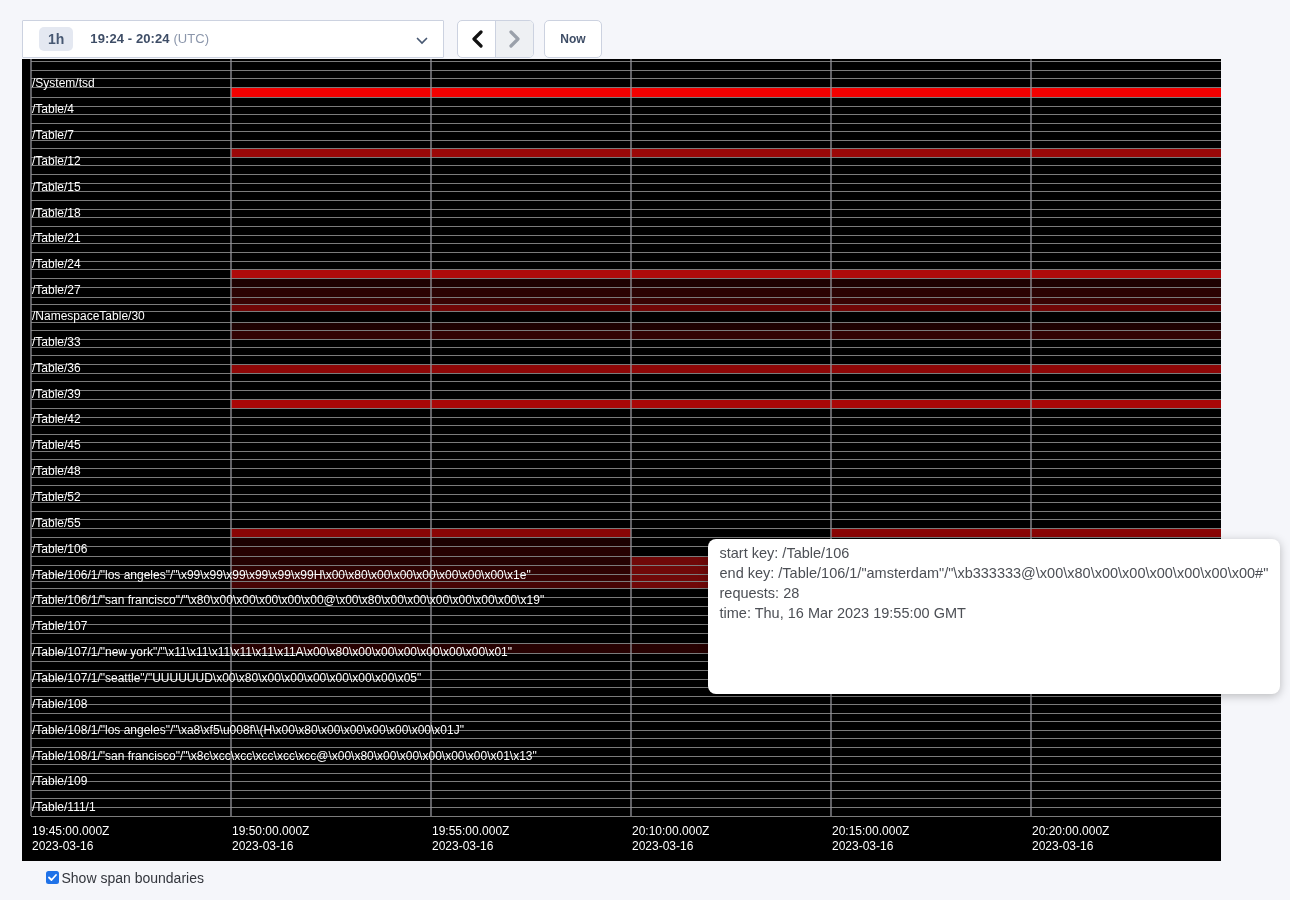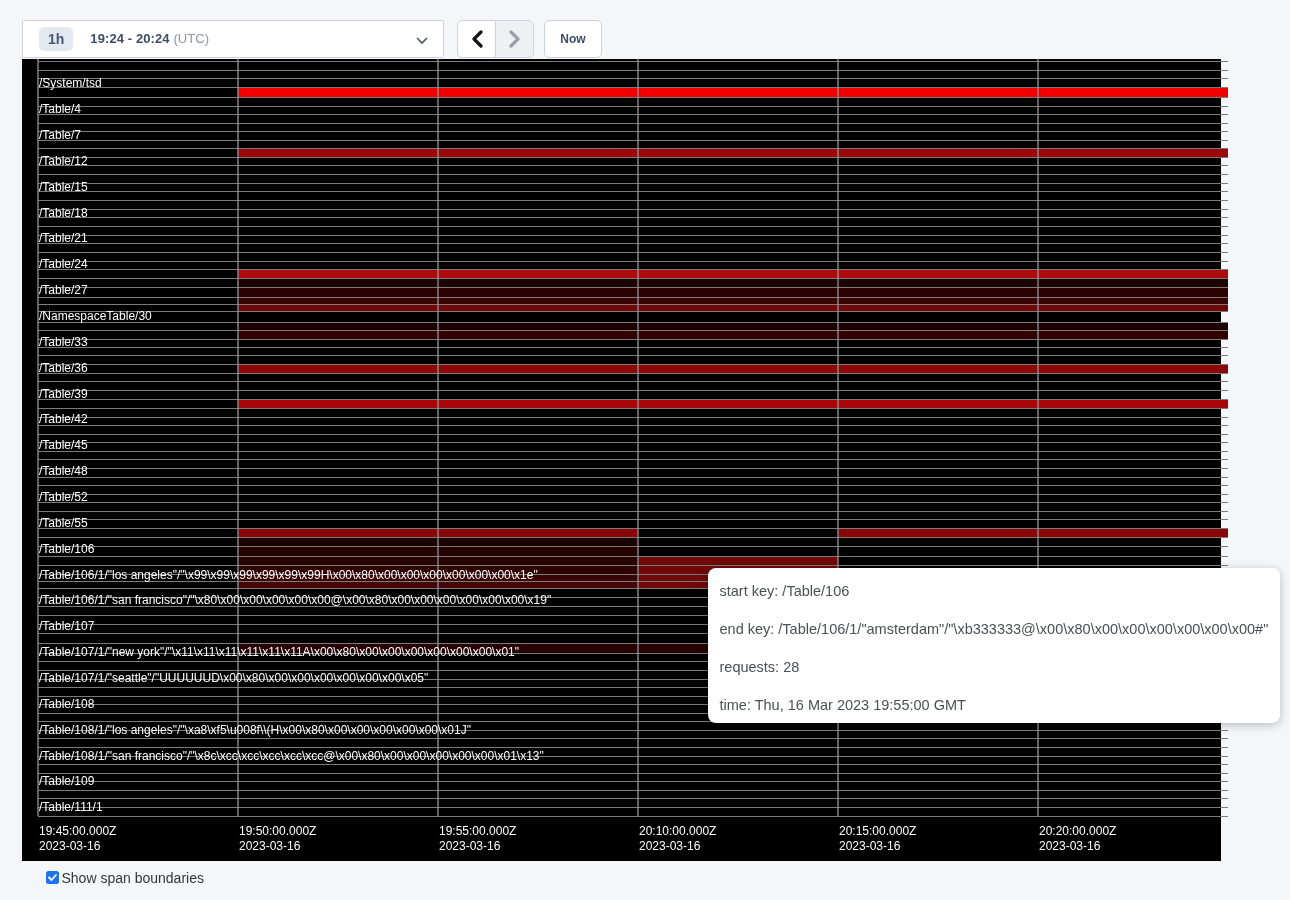--- a/index.html
+++ b/index.html
@@ -15,25 +15,25 @@
   .btngroup { position:absolute; left:457px; top:19.5px; width:77px; height:38px;
     border:1px solid #ccd2e0; border-radius:5px; background:#fff; display:flex; }
   .btnL { width:38px; height:100%; display:flex; align-items:center; justify-content:center;
     border-right:1px solid #ccd2e0; }
   .btnR { flex:1; background:#eef0f3; display:flex; align-items:center; justify-content:center;
     border-radius:0 4px 4px 0; }
   .nowbtn { position:absolute; left:544px; top:19.5px; width:58px; height:38px; background:#fff;
     border:1px solid #ccd2e0; border-radius:5px; display:flex; align-items:center; justify-content:center;
     font-size:12px; font-weight:bold; color:#3e4d66; }
   .canvas { position:absolute; left:22px; top:59px; width:1199px;
-    height:802px; background:#000;padding-left:7px; }
+    height:802px; background:#000; }
   .canvas text { font-family:"Liberation Sans", sans-serif; font-size:12px; fill:#fff; }
-  .tooltip { position:absolute; left:708px; top:568px; width:572px; height:155px; background:#fff;
+  .tooltip { position:absolute; left:708px; top:539px; width:572px; height:155px; background:#fff;
     border-radius:8px; box-shadow:0 2px 10px rgba(0,0,0,0.25); font-size:14.5px; color:#4c4f55;
-    padding:4px 0 0 11.5px; line-height:38px; white-space:nowrap; overflow:hidden; }
+    padding:4px 0 0 11.5px; line-height:20px; white-space:nowrap; overflow:hidden; }
   .cbrow { position:absolute; left:22px; top:869.5px; display:flex; align-items:center;padding-left:24px; }
   .cbox { width:12.5px; height:12.5px; background:#1f72e8; border-radius:2.5px;
     display:flex; align-items:center; justify-content:center; }
   .cblabel { margin-left:3px; font-size:14px; color:#33363d; }
 </style>
 </head>
 <body>
   <div class="selectbox">
     <span class="badge">1h</span>
     <span class="timetext">19:24 - 20:24 <span class="utc">(UTC)</span></span>

